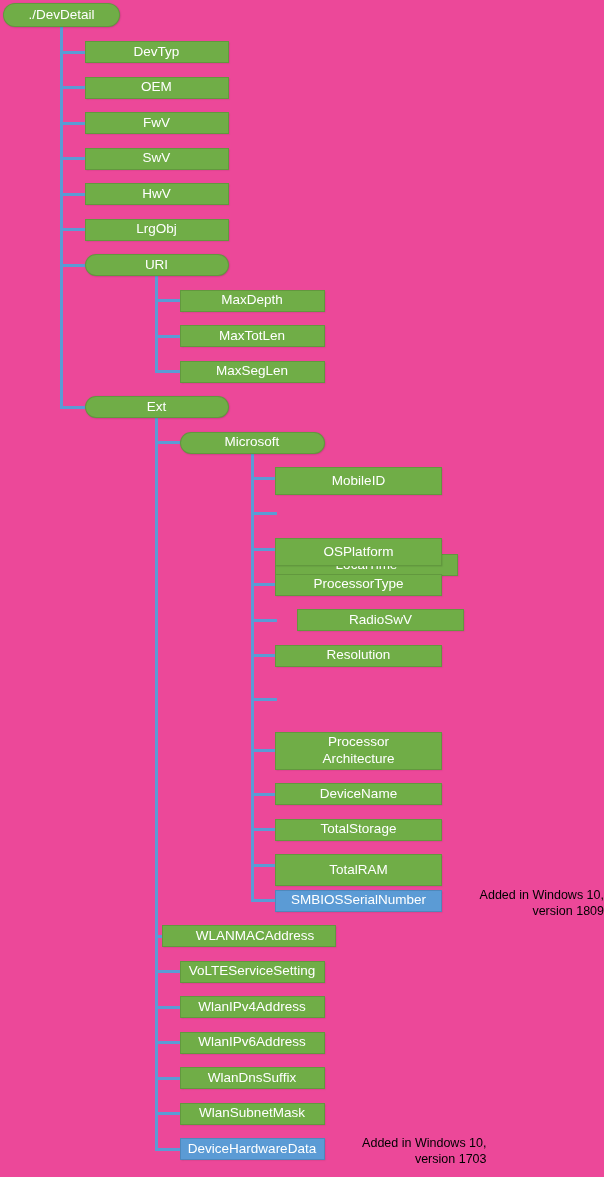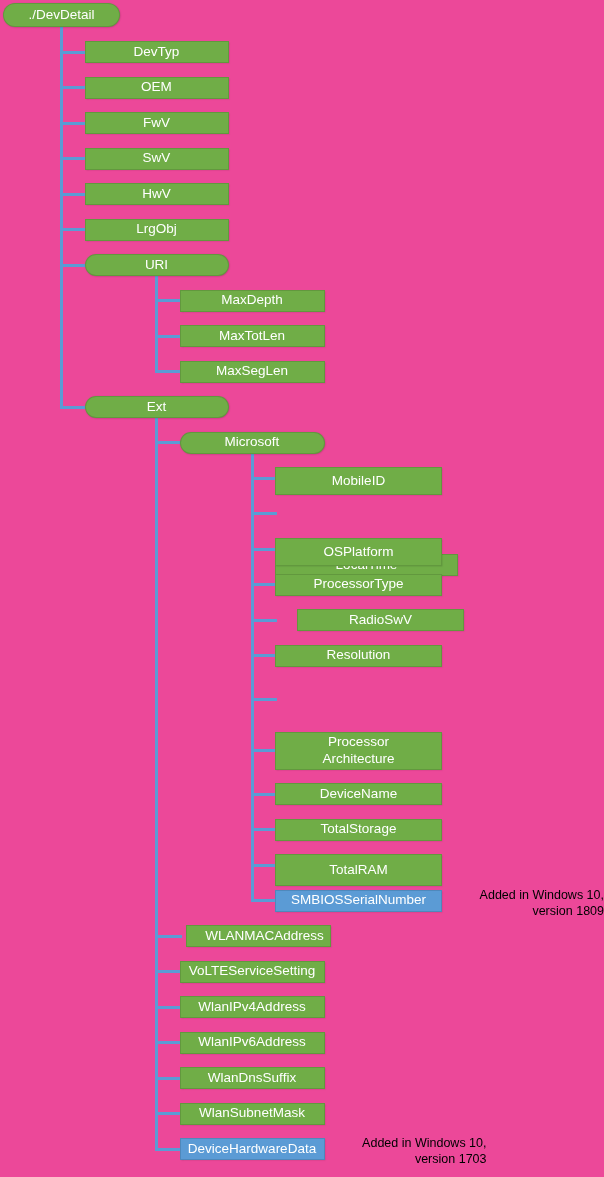--- a/index.html
+++ b/index.html
@@ -93,21 +93,21 @@
     <div class="node" style="left: 275px; top: 818.5px; width: 167px; height: 22px; background: rgb(112, 173, 71);">TotalStorage</div>
     <div class="line" style="left: 250.5px; top: 828px; width: 26.5px; height: 3px; background: rgb(91, 155, 213);"></div>
     <div class="node" style="left: 275px; top: 854px; width: 167px; height: 32px; background: rgb(112, 173, 71);">TotalRAM</div>
     <div class="line" style="left: 250.5px; top: 863.5px; width: 26.5px; height: 3px; background: rgb(91, 155, 213);"></div>
     <div class="node" style="left: 275px; top: 889.5px; width: 167px; height: 22px; background: rgb(91, 155, 213);">SMBIOSSerialNumber</div>
     <div class="annotation" style="left: 454px; top: 886.5px; width: 150px; color: rgb(0, 0, 0);">Added in Windows 10,
 version 1809</div>
     <div class="line" style="left: 250.5px; top: 899px; width: 26.5px; height: 3px; background: rgb(91, 155, 213);"></div>
     <div class="line" style="left: 250.5px; top: 453.5px; width: 3px; height: 448.5px; background: rgb(91, 155, 213);"></div>
     <div class="line" style="left: 155px; top: 441px; width: 26.5px; height: 3px; background: rgb(91, 155, 213);"></div>
-    <div class="node" style="left: 186px; top: 925px; width: 145px; height: 22px; background: rgb(112, 173, 71); padding-left: 12px;">WLANMACAddress</div>
+    <div class="node" style="left: 162px; top: 925px; width: 174px; height: 22px; background: rgb(112, 173, 71); padding-left: 12px;">WLANMACAddress</div>
     <div class="line" style="left: 155px; top: 934.5px; width: 26.5px; height: 3px; background: rgb(91, 155, 213);"></div>
     <div class="node" style="left: 179.5px; top: 960.5px; width: 145px; height: 22px; background: rgb(112, 173, 71);">VoLTEServiceSetting</div>
     <div class="line" style="left: 155px; top: 970px; width: 26.5px; height: 3px; background: rgb(91, 155, 213);"></div>
     <div class="node" style="left: 179.5px; top: 996px; width: 145px; height: 22px; background: rgb(112, 173, 71);">WlanIPv4Address</div>
     <div class="line" style="left: 155px; top: 1005.5px; width: 26.5px; height: 3px; background: rgb(91, 155, 213);"></div>
     <div class="node" style="left: 179.5px; top: 1031.5px; width: 145px; height: 22px; background: rgb(112, 173, 71);">WlanIPv6Address</div>
     <div class="line" style="left: 155px; top: 1041px; width: 26.5px; height: 3px; background: rgb(91, 155, 213);"></div>
     <div class="node" style="left: 179.5px; top: 1067px; width: 145px; height: 22px; background: rgb(112, 173, 71);">WlanDnsSuffix</div>
     <div class="line" style="left: 155px; top: 1076.5px; width: 26.5px; height: 3px; background: rgb(91, 155, 213);"></div>
     <div class="node" style="left: 179.5px; top: 1102.5px; width: 145px; height: 22px; background: rgb(112, 173, 71);">WlanSubnetMask</div>

